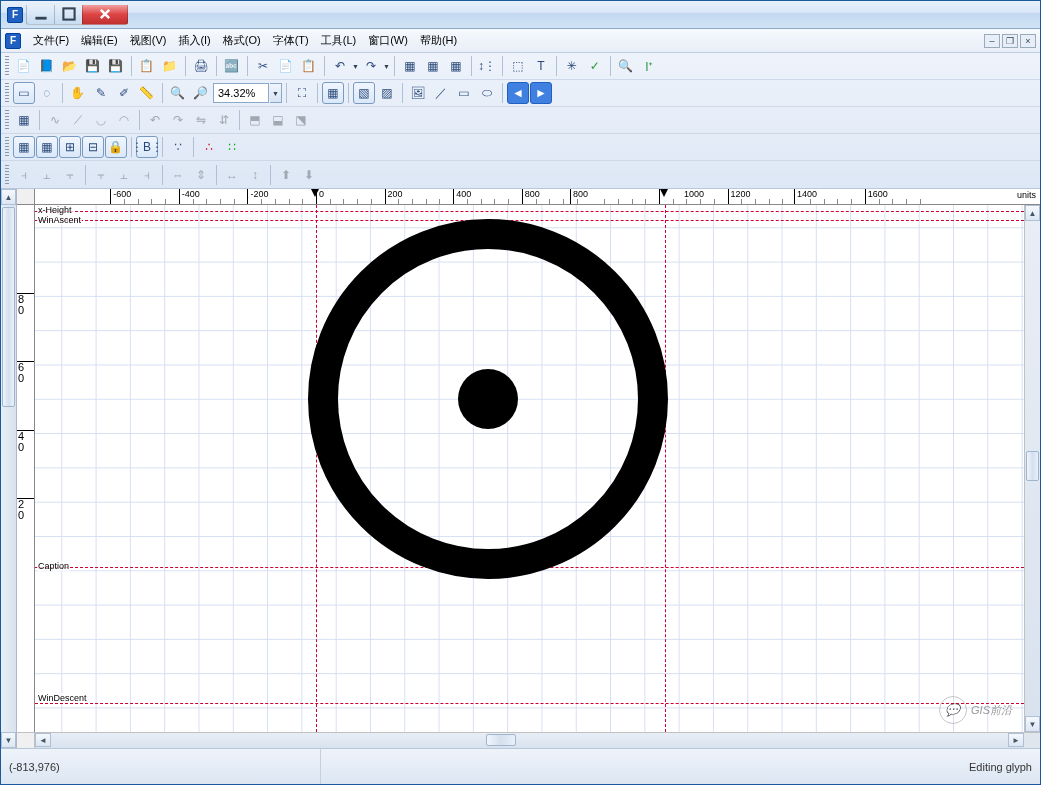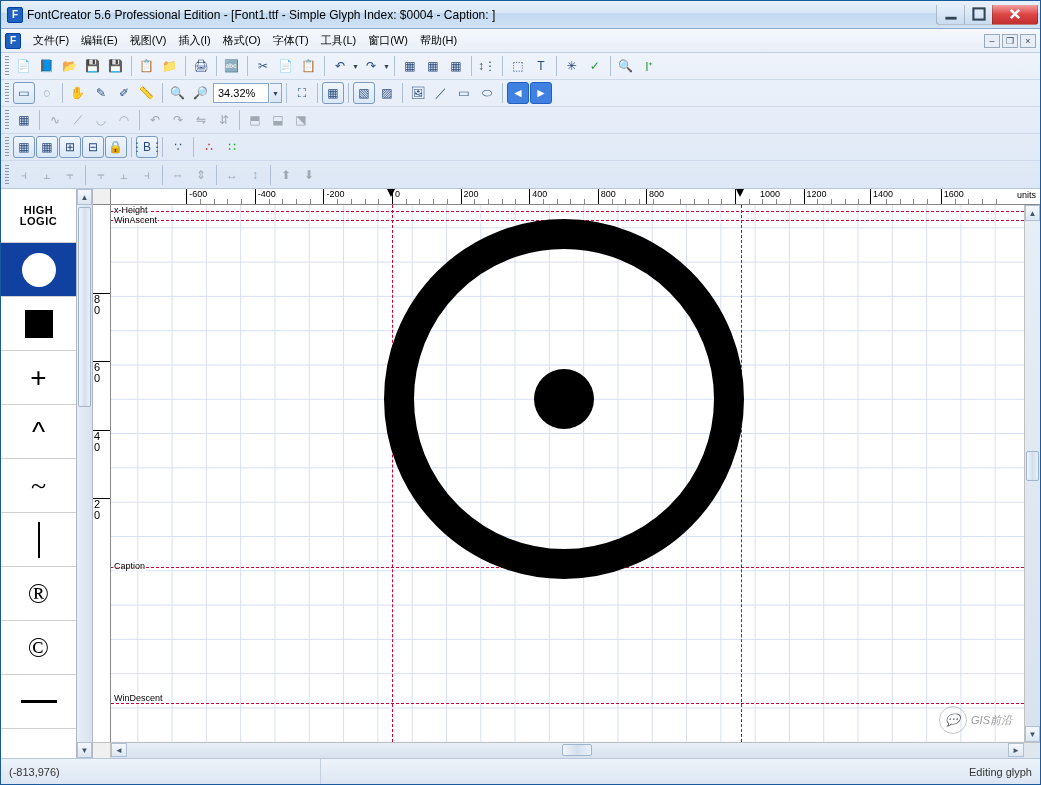--- a/index.html
+++ b/index.html
@@ -54,37 +54,36 @@
 .guide-h { position:absolute; left:0; right:0; height:0; border-top:1px dashed #cc0033; }
 .guide-v { position:absolute; top:0; bottom:0; width:0; border-left:1px dashed #cc0033; }
 .guide-lbl { position:absolute; font-size:9px; color:#000; background:rgba(255,255,255,0.7); padding:0 1px; }
 .glyph-svg { position:absolute; }
 .hscroll-row { height:16px; display:flex; }
 .hscroll-row .sp { width:18px; background:#f0f0f0; border-top:1px solid #c0c0c0; border-right:1px solid #c0c0c0; }
 .hscroll { flex:1; background:linear-gradient(to bottom,#e8eef6,#d8e2ee); display:flex; border-top:1px solid #c0c0c0; }
 .hscroll .scroll-thumb { width:30px; height:12px; margin:1px 0 1px 435px; }
 .vscroll { width:16px; background:linear-gradient(to bottom,#e8eef6,#d8e2ee); display:flex; flex-direction:column; border-left:1px solid #c0c0c0; }
 .vscroll .scroll-thumb { height:30px; margin:230px 1px 0 1px; }
-.statusbar { height:26px; background:linear-gradient(to bottom,#eef3fa,#dce6f2); border-top:1px solid #b8c8dc; display:flex; align-items:center; font-size:11px; color:#333; }
+.statusbar { height:36px; background:linear-gradient(to bottom,#eef3fa,#dce6f2); border-top:1px solid #b8c8dc; display:flex; align-items:center; font-size:11px; color:#333; }
 .statusbar .cell { padding:0 8px; height:100%; display:flex; align-items:center; border-right:1px solid #c4d0e0; }
 .statusbar .cell:first-child { width:320px; }
 .statusbar .cell.mid { flex:1; }
 .statusbar .cell:last-child { border-right:none; margin-left:auto; }
 .watermark { position:absolute; right:28px; bottom:24px; display:flex; align-items:center; gap:4px; font-size:18px; color:#888; font-style:italic; font-family:"Microsoft YaHei",sans-serif; opacity:0.85; pointer-events:none; }
 .watermark .wxlogo { width:28px; height:28px; border:1px solid #bbb; border-radius:50%; display:flex; align-items:center; justify-content:center; font-size:12px; color:#aaa; }
 svg.icon { width:14px; height:14px; }
 </style>
 </head>
 <body>
 
 <div class="window">
 
   <div class="titlebar">
     <div class="app-icon">F</div>
-    <div class="title">FontCreator 5.6 Professional Edition - [Font1.ttf - Simple Glyph Index: $0004 - Caption: ]</div>
     <div class="win-btns">
       <div class="win-btn win-min">
           <svg class="icon" viewBox="0 0 10 10">
             <rect x="1" y="7" width="8" height="2" fill="#345"></rect>
           </svg>
         </div>
       <div class="win-btn win-max">
           <svg class="icon" viewBox="0 0 10 10">
             <rect x="1" y="1" width="8" height="8" fill="none" stroke="#345" stroke-width="1.5"></rect>
           </svg>
@@ -239,42 +238,20 @@
       <div class="tb-btn dis">↔</div>
       <div class="tb-btn dis">↕</div>
       <div class="tb-sep"></div>
       <div class="tb-btn dis">⬆</div>
       <div class="tb-btn dis">⬇</div>
     </div>
   </div>
 
   <div class="workspace">
 
-    <div class="glyph-strip">
-      <div class="glyph-cell logo">
-          <div><span>HIGH</span><br><span>LOGIC</span></div>
-        </div>
-      <div class="glyph-cell sel">
-          <div class="shape"></div>
-        </div>
-      <div class="glyph-cell">
-          <div style="width:28px;height:28px;background:#000"></div>
-        </div>
-      <div class="glyph-cell" style="font-family:sans-serif;font-weight:300">+</div>
-      <div class="glyph-cell" style="font-family:sans-serif">^</div>
-      <div class="glyph-cell">~</div>
-      <div class="glyph-cell">
-          <div style="width:2px;height:36px;background:#000"></div>
-        </div>
-      <div class="glyph-cell">®</div>
-      <div class="glyph-cell">©</div>
-      <div class="glyph-cell">
-          <div style="width:36px;height:3px;background:#000"></div>
-        </div>
-    </div>
     <div class="strip-scroll">
       <div class="scroll-btn">▲</div>
       <div class="scroll-thumb"></div>
       <div class="scroll-track"></div>
       <div class="scroll-btn">▼</div>
     </div>
 
     <div class="editor">
       <div class="ruler-corner"></div>
       <div class="ruler-h">

